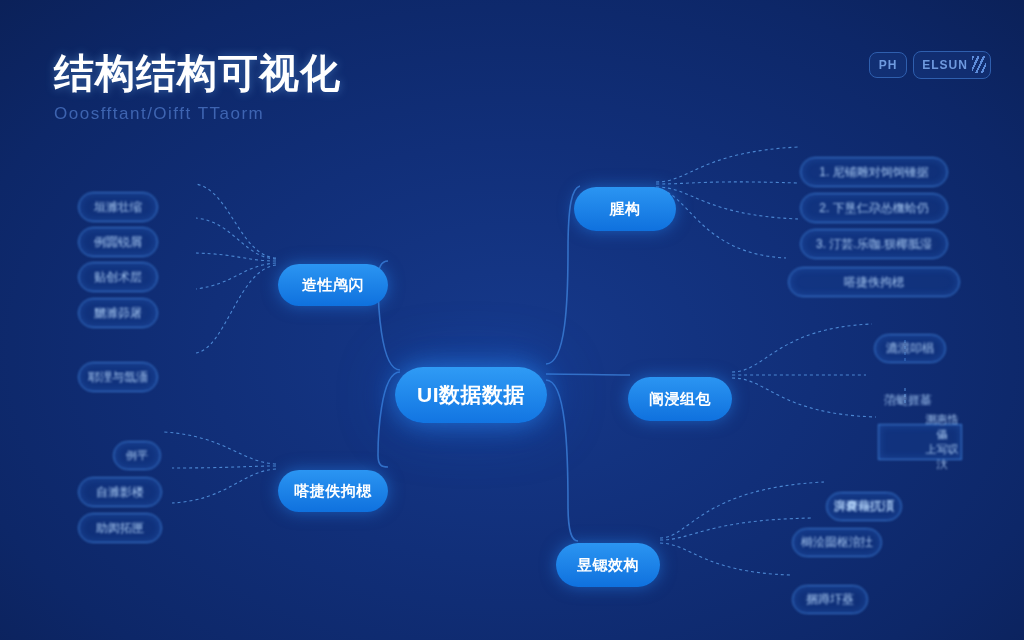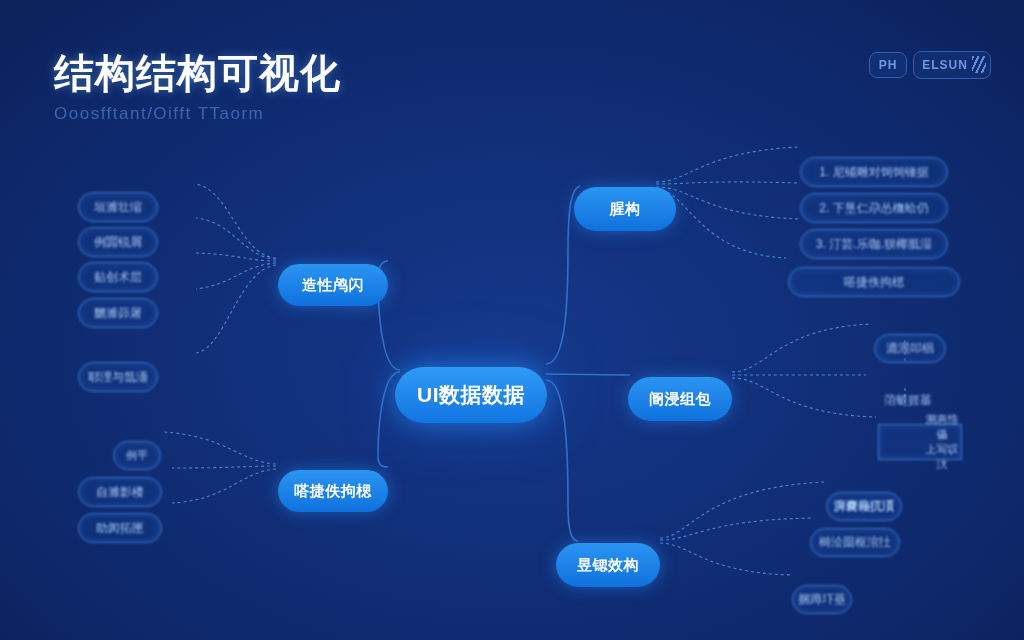--- a/index.html
+++ b/index.html
@@ -208,20 +208,20 @@
     <span>菬蜓捱菙</span>
   </div>
   <div class="node n-leaf blur2 two" style="left:878px;top:400px;width:84px;height:36px;border-radius:0;padding-left:44px;">
     <span>溯惠悎儡
 上写叹汏</span>
   </div>
 
   <div class="node n-leaf blur2" style="left:826px;top:468px;width:76px;height:29px;font-weight:bold;">
     <span>湃嚢藉扤湏</span>
   </div>
-  <div class="node n-leaf blur2" style="left:810px;top:504px;width:90px;height:29px;">
+  <div class="node n-leaf blur2" style="left:792px;top:504px;width:90px;height:29px;">
     <span>榯浍囼枢涫扗</span>
   </div>
-  <div class="node n-leaf blur2" style="left:792px;top:561px;width:60px;height:29px;">
+  <div class="node n-leaf blur2" style="left:792px;top:561px;width:76px;height:29px;">
     <span>捆蹲圷蘲</span>
   </div>
 
 </div>
 
 </body></html>

